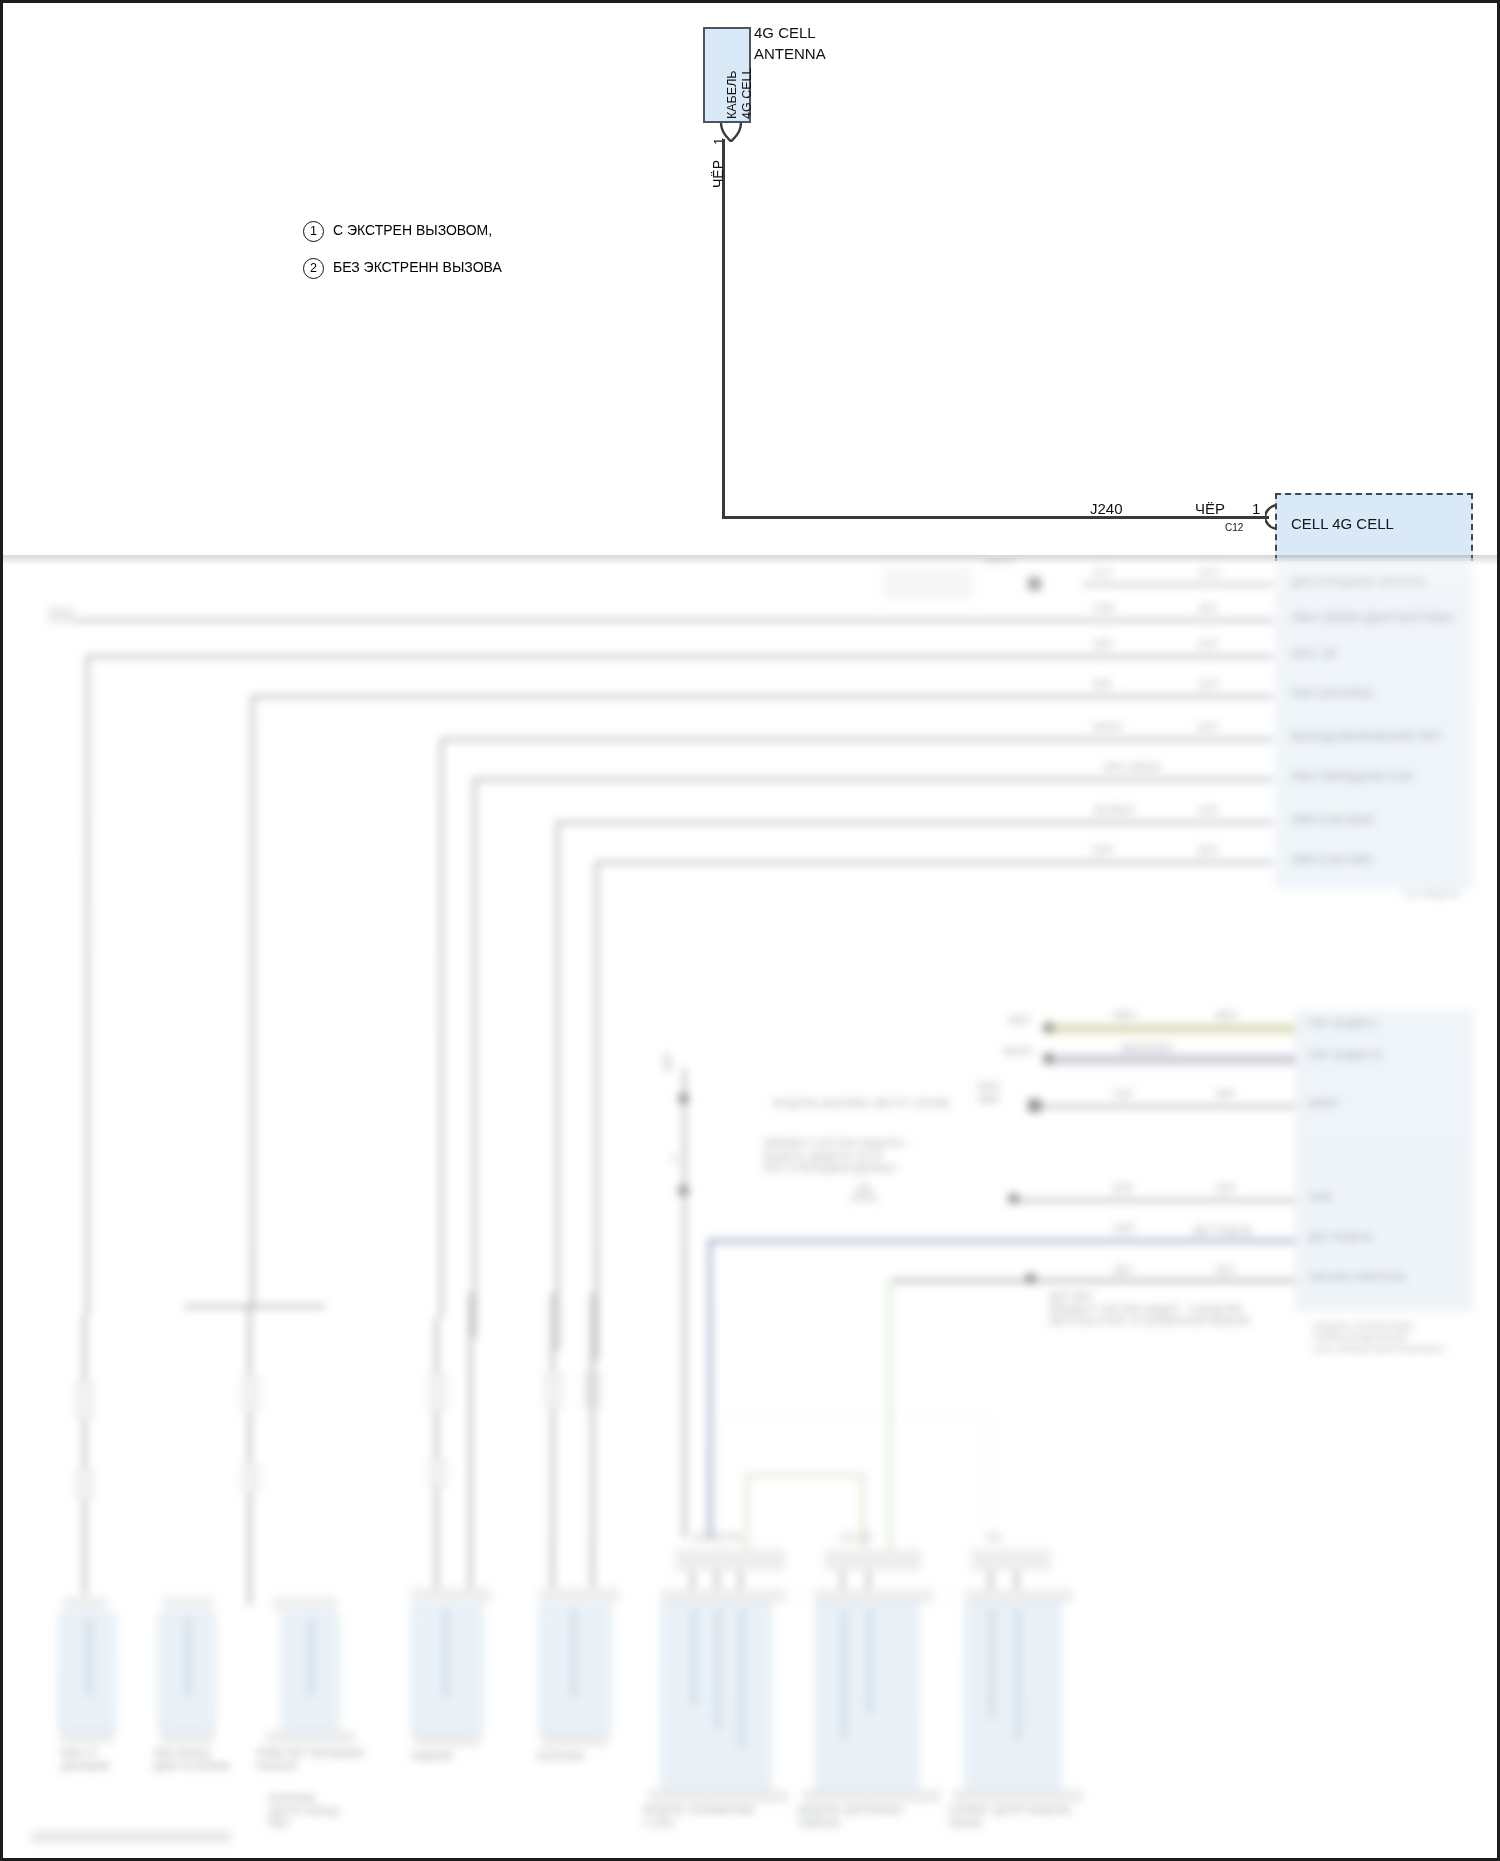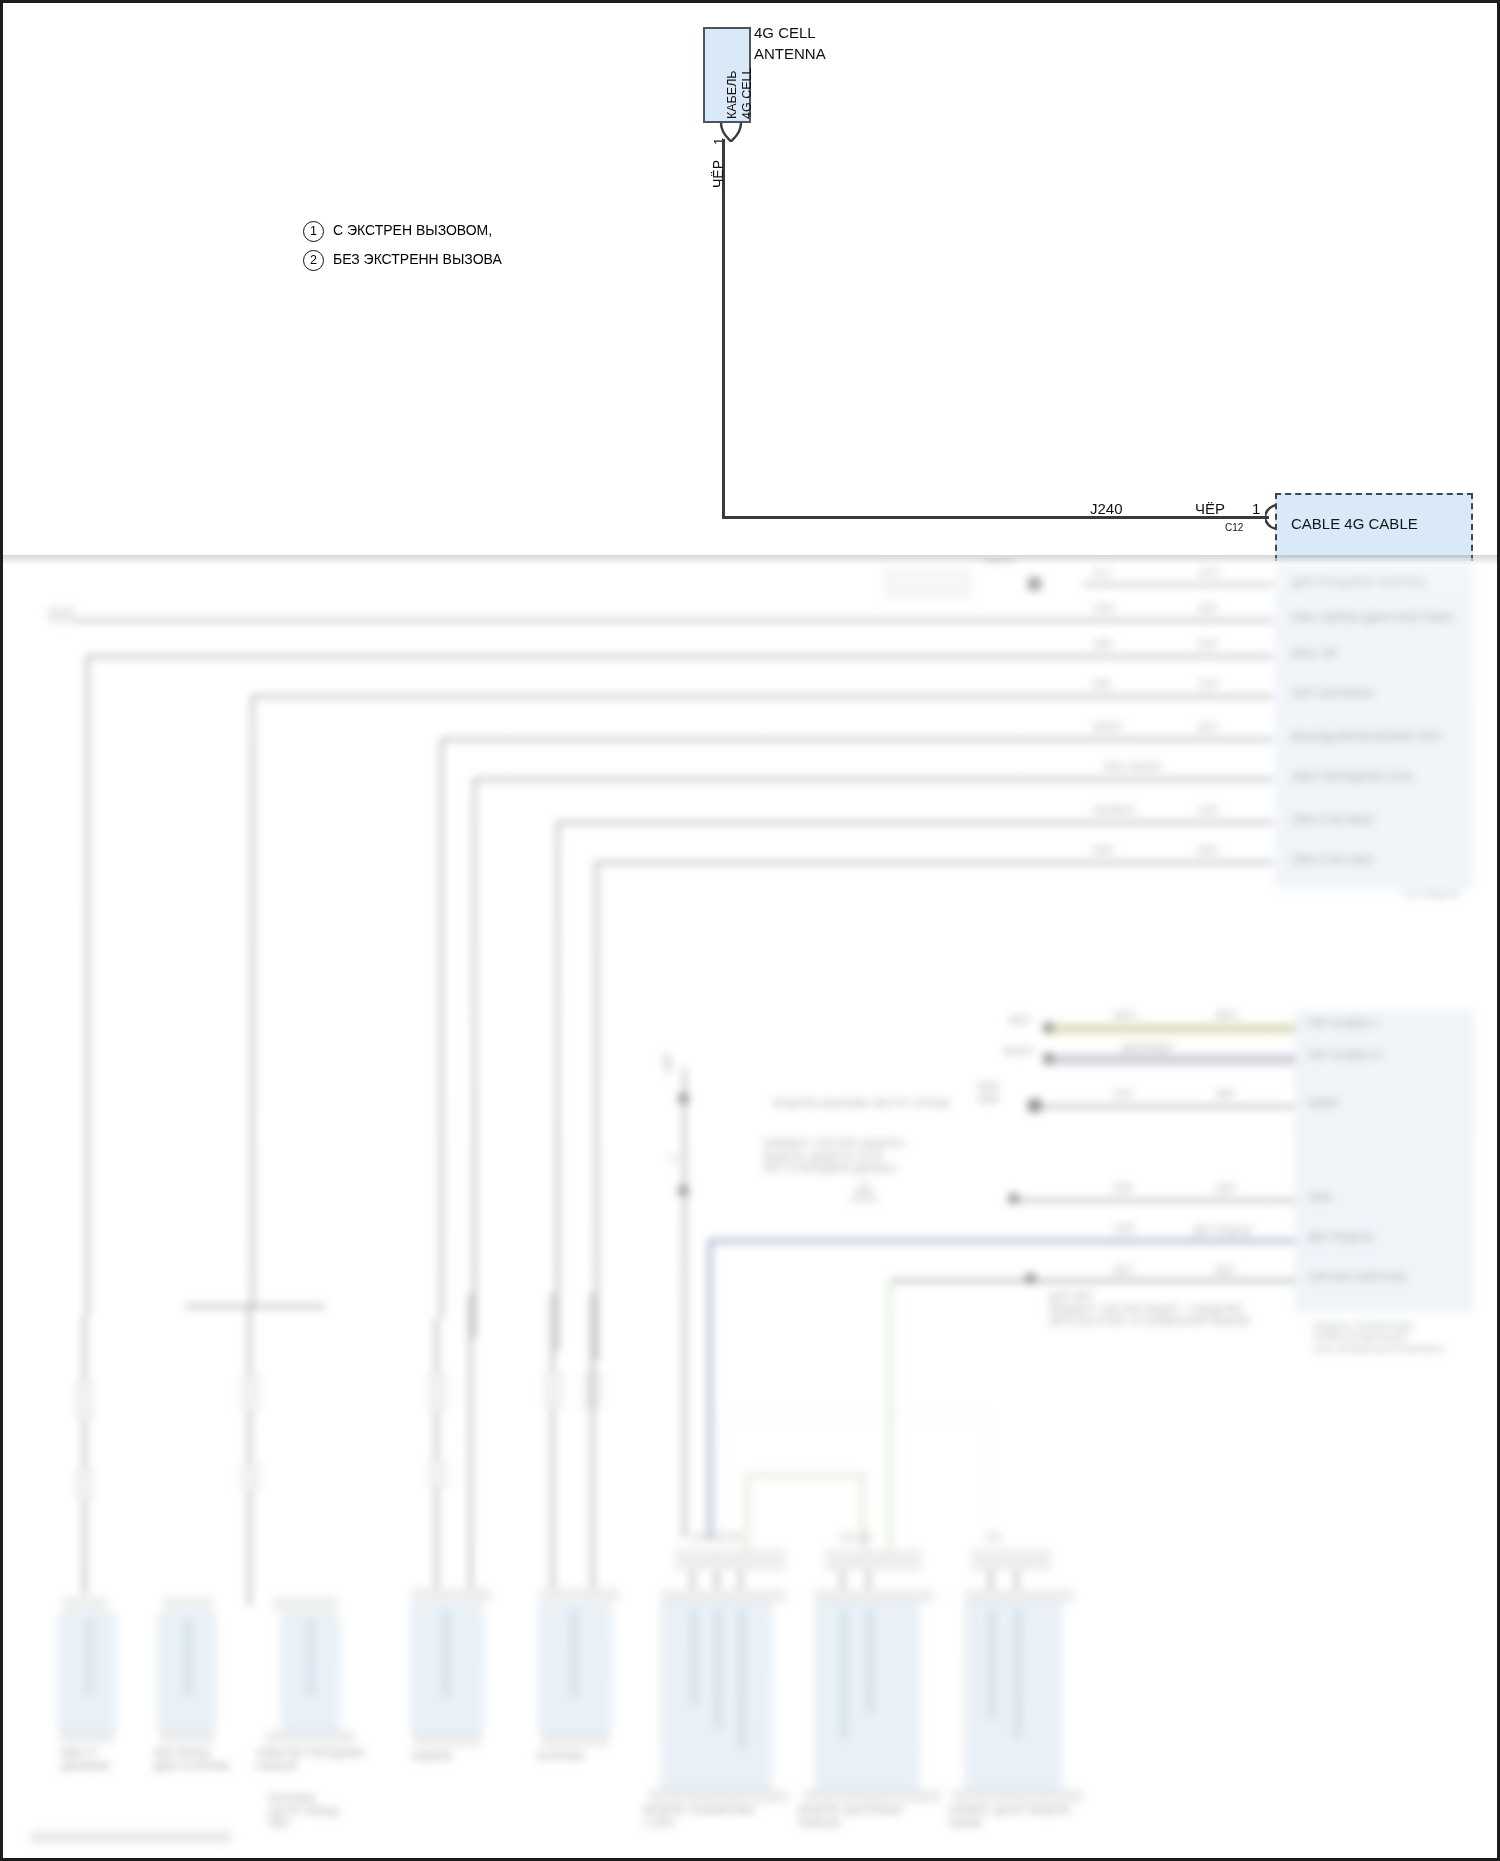--- a/index.html
+++ b/index.html
@@ -97,24 +97,24 @@
   <div class="lbl" style="left:1087px;top:497px;font-size:15px;">J240</div>
   <div class="lbl" style="left:1192px;top:497px;font-size:15px;">ЧЁР</div>
   <div class="lbl" style="left:1249px;top:497px;font-size:15px;">1</div>
   <div class="lbl" style="left:1222px;top:519px;font-size:10px;">C12</div>
 
   <svg style="position:absolute;left:1262px;top:500px;width:16px;height:28px;">
     <path d="M14,2 C3,2 0,11 0,14 C0,17 3,26 14,26" fill="none" stroke="#3a3a3a" stroke-width="2.4"></path>
   </svg>
 
   <div class="box conn-dashed" style="left:1272px;top:490px;width:198px;height:68px;border-bottom:none;"></div>
-  <div class="lbl" style="left:1288px;top:512px;font-size:15px;color:#13161a;">CABLE 4G CABLE</div>
+  <div class="lbl" style="left:1288px;top:512px;font-size:15px;color:#13161a;">CELL 4G CELL</div>
 
   <div style="position:absolute;left:300px;top:218px;">
-    <div style="font-size:14px;margin-bottom:8px;">
+    <div style="font-size:14px;margin-bottom:16px;">
       <span class="note-num">1</span><span>С ЭКСТРЕН ВЫЗОВОМ,</span>
     </div>
     <div style="font-size:14px;">
       <span class="note-num">2</span><span>БЕЗ ЭКСТРЕНН ВЫЗОВА</span>
     </div>
   </div>
 
   <div id="blur-layer">
 
     <div class="box comp" style="left:1272px;top:556px;width:198px;height:330px;border:none;background:#d9e9f7;"></div>

